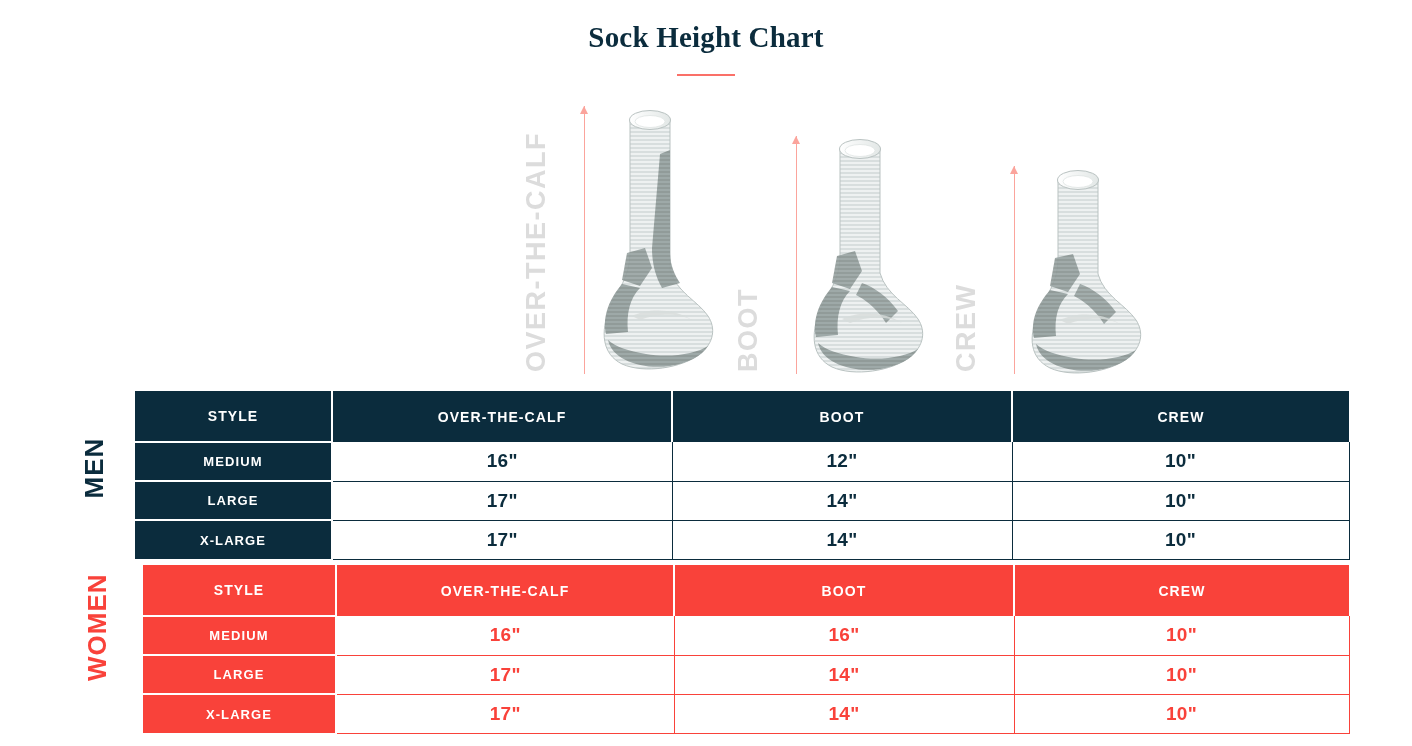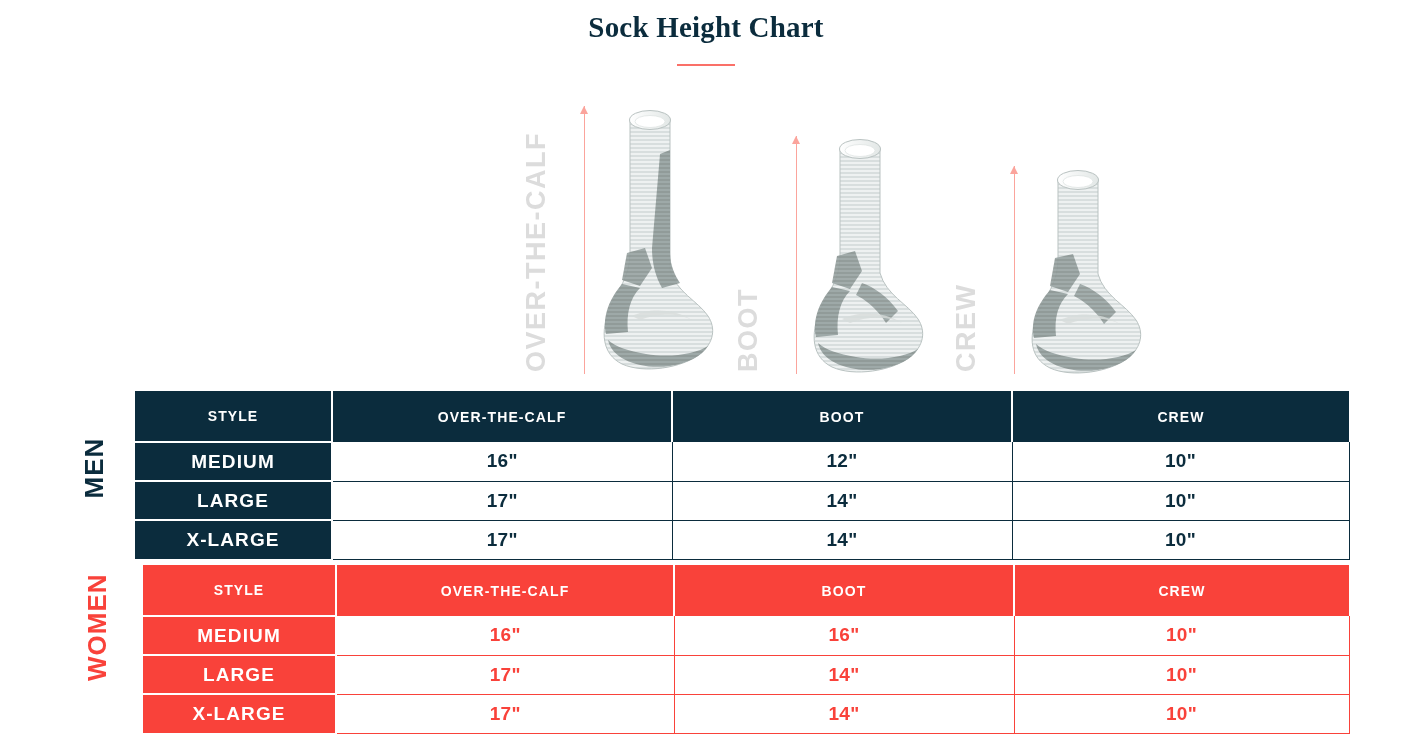--- a/index.html
+++ b/index.html
@@ -15,21 +15,21 @@
   .page {
     position: relative;
     width: 1412px;
     height: 746px;
     background: #ffffff;
   }
 
   
   .title-block {
     position: absolute;
-    top: 10px;
+    top: 20px;
     left: 0;
     width: 1412px;
     text-align: center;
   }
   .chart-title {
     font-family: "Liberation Serif", "DejaVu Serif", serif;
     font-size: 29px;
     font-weight: 700;
     color: #0b2c3d;
     letter-spacing: 0.2px;
@@ -122,21 +122,21 @@
     height: 51px;
     font-size: 14px;
     letter-spacing: 1.1px;
     color: #ffffff;
   }
   
   .size-table tbody td {
     height: 39px;
   }
   .size-table tbody td.style-cell {
-    font-size: 19px;
+    font-size: 13px;
     letter-spacing: 1.1px;
     color: #ffffff;
   }
   .size-table tbody td.val-cell {
     font-size: 19px;
     letter-spacing: 0.3px;
     background: #ffffff;
   }
 
   

